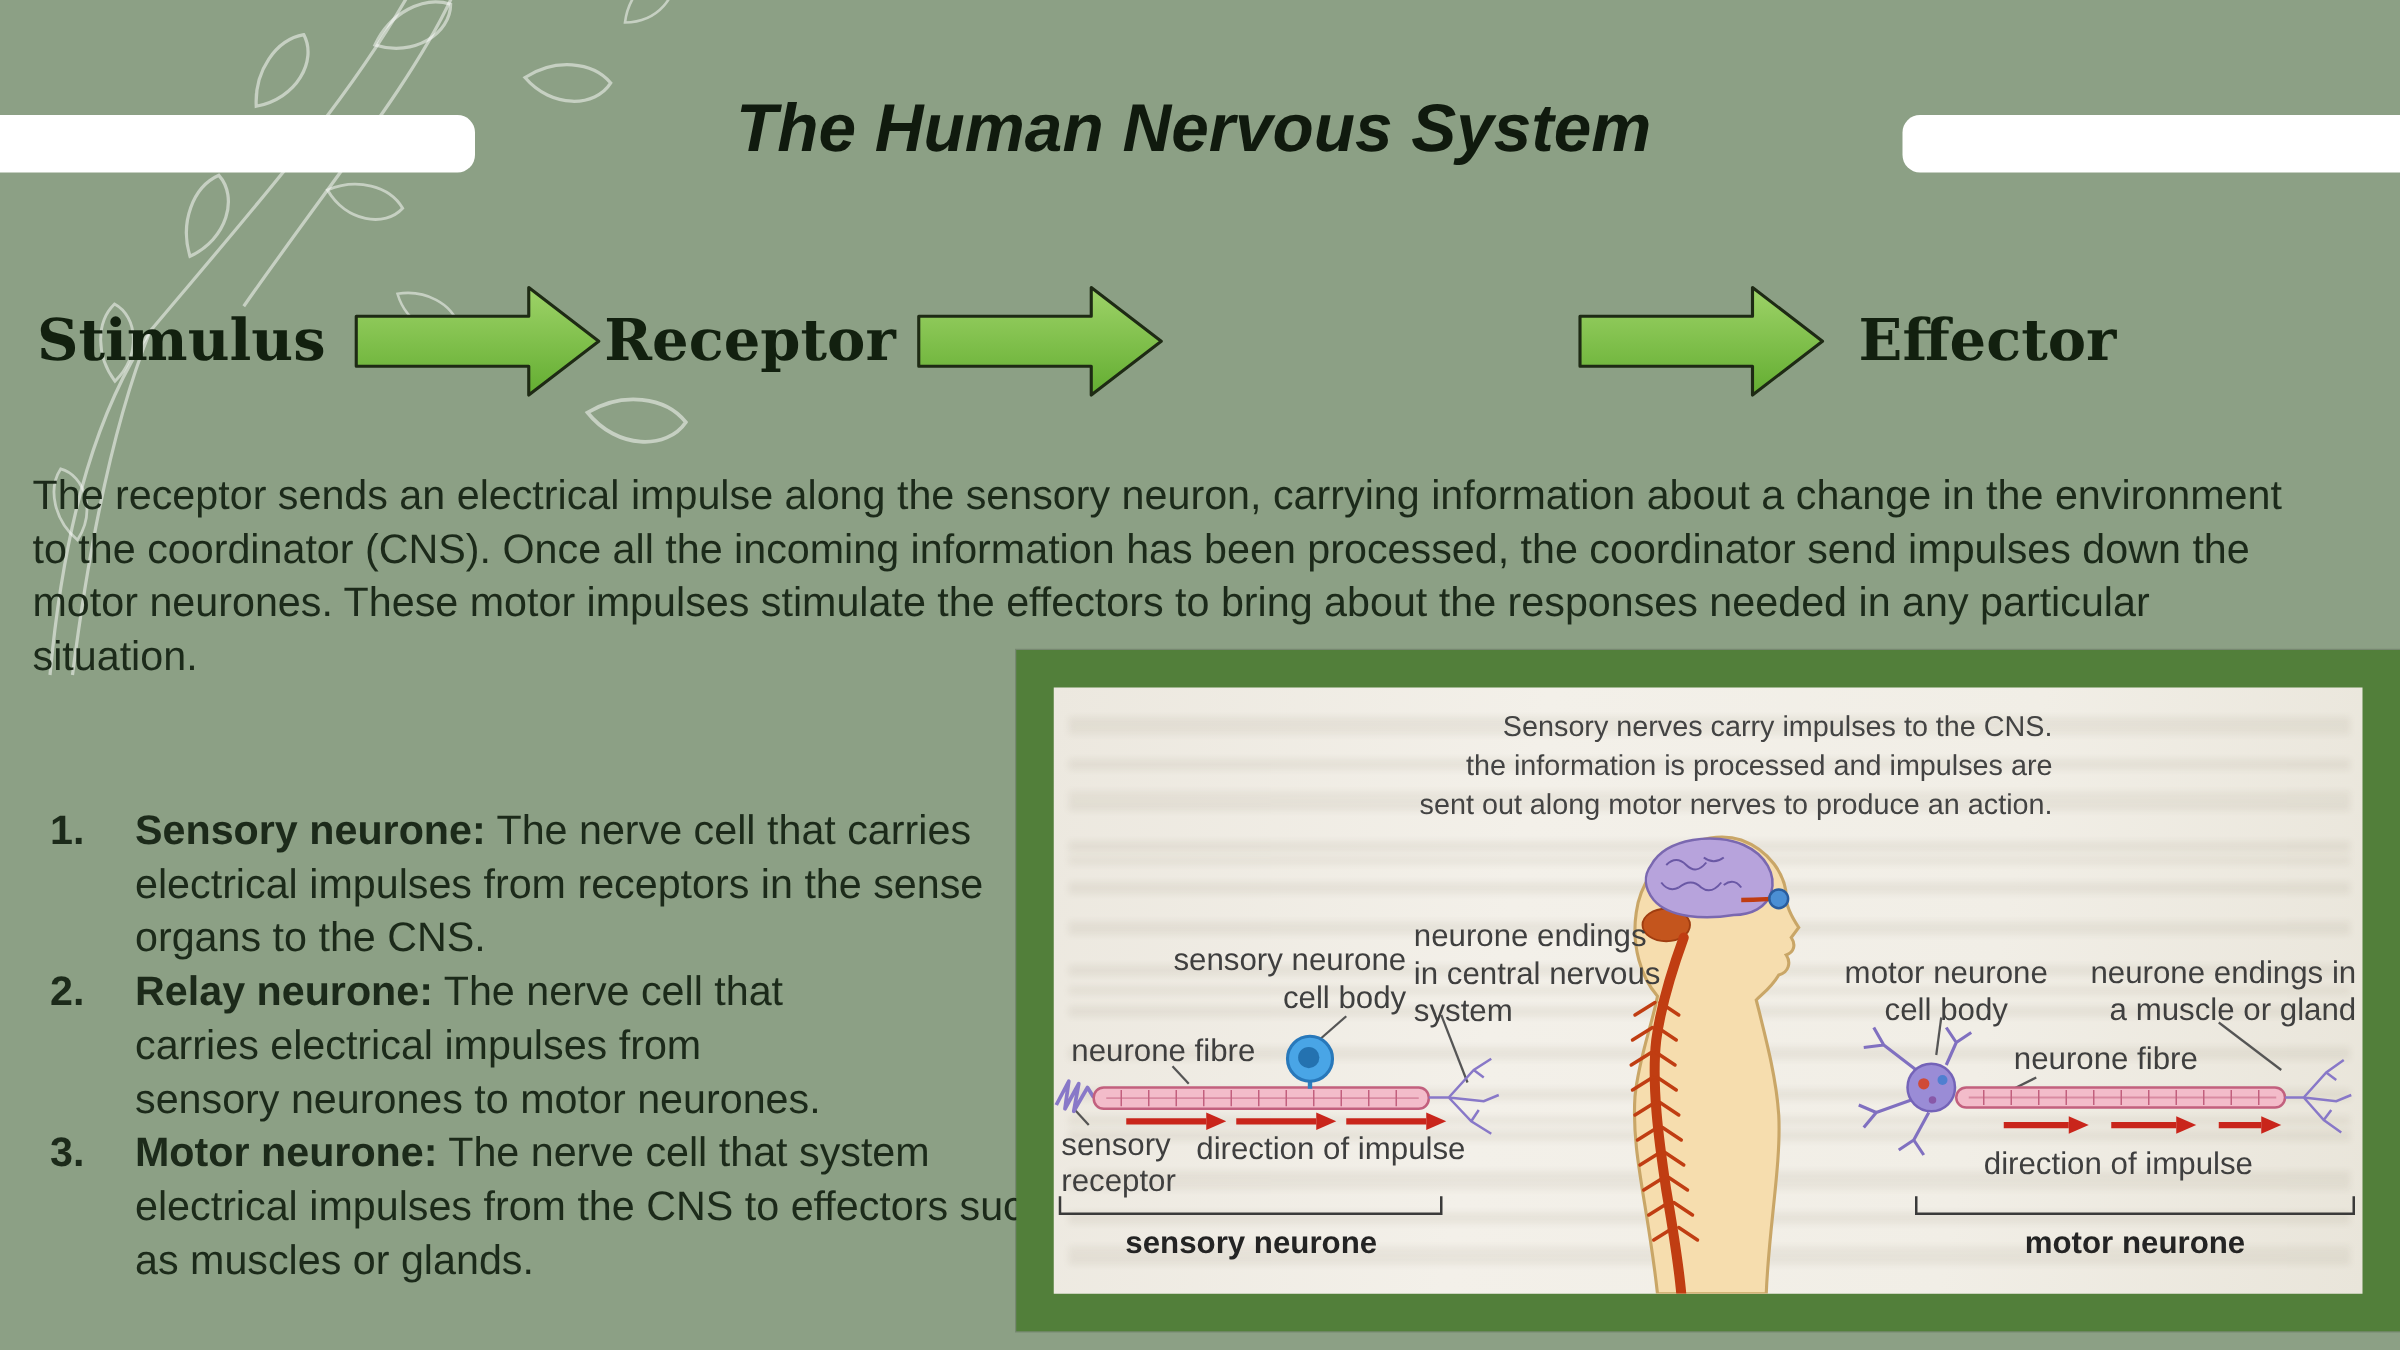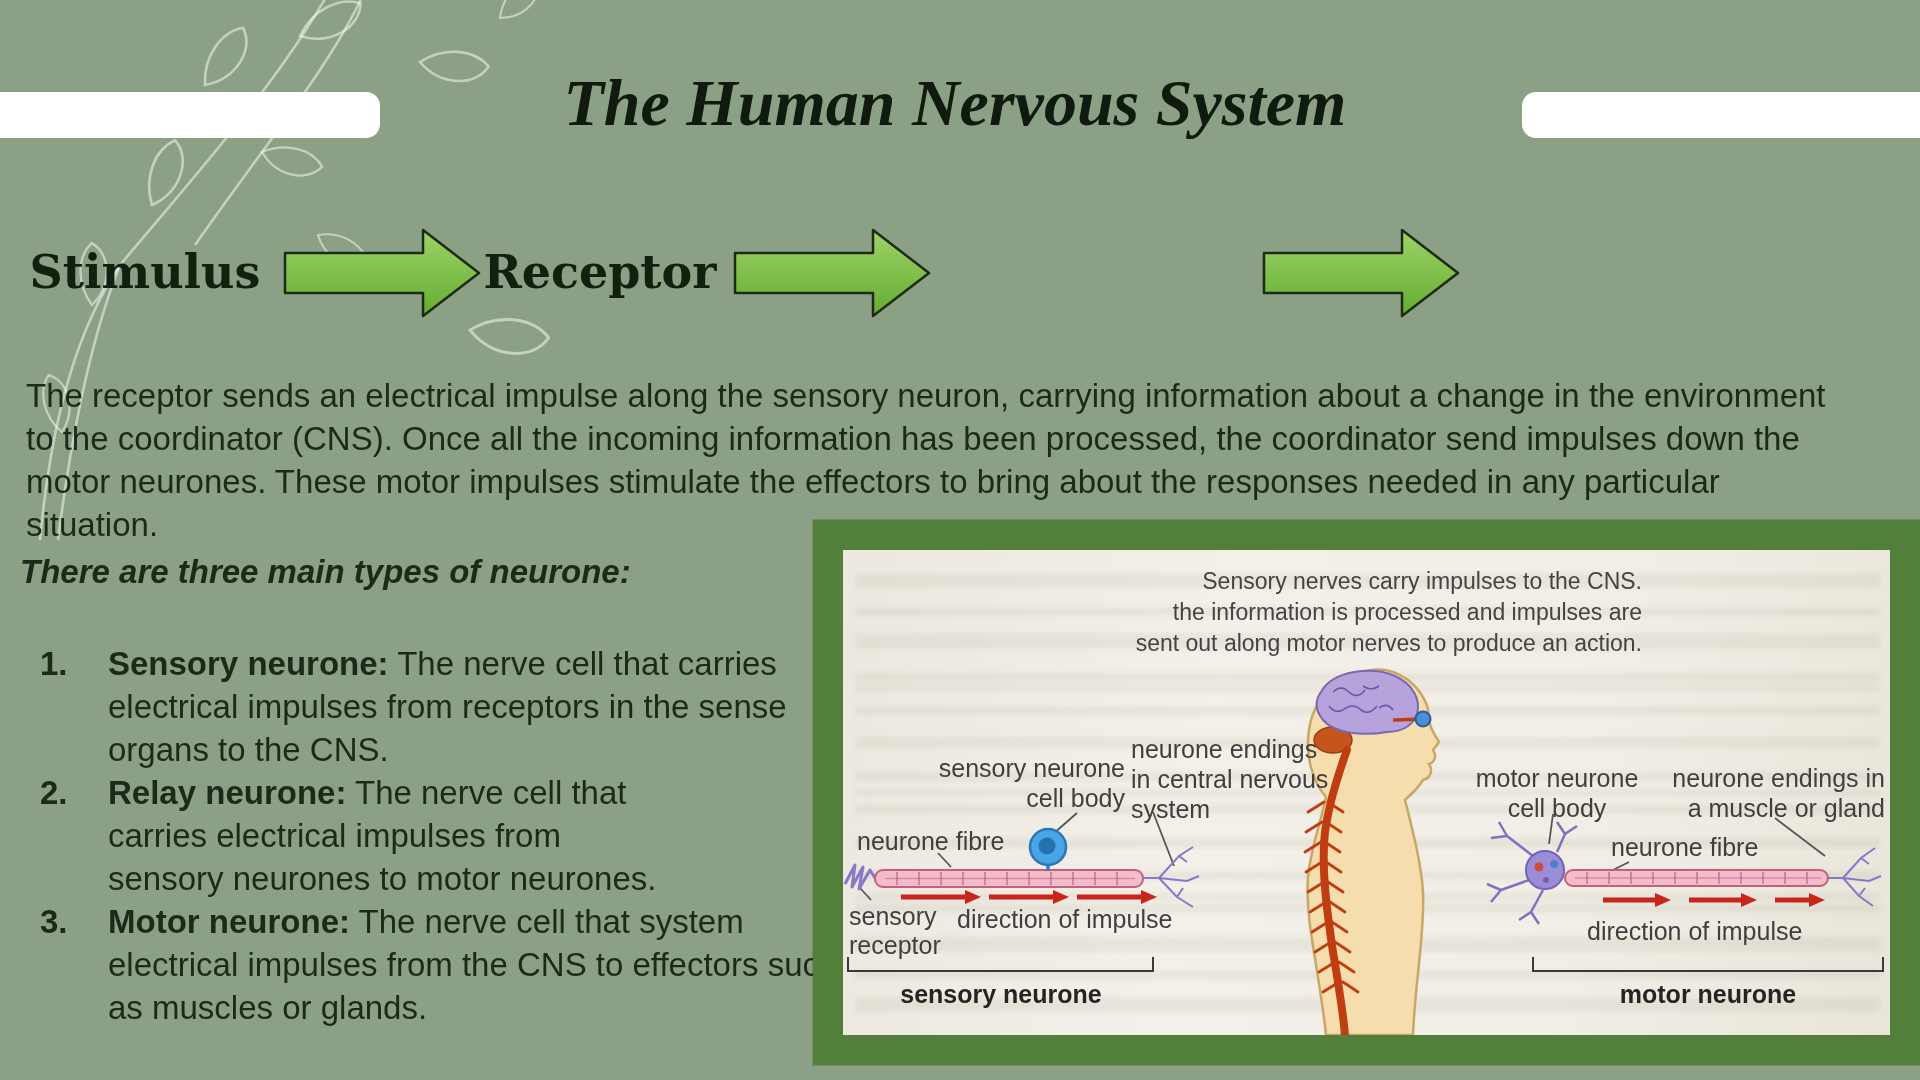--- a/index.html
+++ b/index.html
@@ -12,22 +12,22 @@
   .pre{white-space:pre-line;}
 
   
   #leafdec{position:absolute;left:0;top:0;pointer-events:none;}
 
   
   #barL{position:absolute;left:0;top:92px;width:380px;height:46px;background:#ffffff;border-radius:0 14px 14px 0;}
   #barR{position:absolute;left:1522px;top:92px;width:398px;height:46px;background:#ffffff;border-radius:14px 0 0 14px;}
   #title{
     position:absolute;left:380px;top:44px;width:1150px;height:120px;
-    font-family:Liberation Serif, serif;font-style:italic;font-weight:700;
-    font-size:66px;line-height:118px;text-align:center;color:#101a0e;
+    font-family:Liberation Sans, sans-serif;font-style:italic;font-weight:700;
+    font-size:54px;line-height:118px;text-align:center;color:#101a0e;
   }
 
   
   .flowWord{position:absolute;top:244px;font-family:"DejaVu Serif",serif;font-weight:700;font-size:46px;line-height:56px;text-align:center;color:#12200f;}
   #fStim{left:20px;width:250px;}
   #fRec{left:480px;width:240px;}
   #fCoord{left:935px;width:330px;top:206px;line-height:53px;}
   #fEff{left:1470px;width:240px;}
   .flowArrow{position:absolute;top:226px;width:200px;height:94px;}
   #fArr1{left:283px;} #fArr2{left:733px;} #fArr3{left:1262px;}
@@ -103,26 +103,26 @@
   <svg id="fArr1" class="flowArrow" viewBox="0 0 200 94">
     <polygon points="2,27 140,27 140,4 196,47 140,90 140,67 2,67" fill="url(#arrowGrad)" stroke="#1e2a14" stroke-width="2.5" stroke-linejoin="round"></polygon>
   </svg>
   <div id="fRec" class="flowWord">Receptor</div>
   <svg id="fArr2" class="flowArrow" viewBox="0 0 200 94">
     <polygon points="2,27 140,27 140,4 196,47 140,90 140,67 2,67" fill="url(#arrowGrad)" stroke="#1e2a14" stroke-width="2.5" stroke-linejoin="round"></polygon>
   </svg>
   <svg id="fArr3" class="flowArrow" viewBox="0 0 200 94">
     <polygon points="2,27 140,27 140,4 196,47 140,90 140,67 2,67" fill="url(#arrowGrad)" stroke="#1e2a14" stroke-width="2.5" stroke-linejoin="round"></polygon>
   </svg>
+  <div id="fEff" class="flowWord">Effector</div>
 
   <div id="para" class="pre">The receptor sends an electrical impulse along the sensory neuron, carrying information about a change in the environment
 to the coordinator (CNS). Once all the incoming information has been processed, the coordinator send impulses down the
 motor neurones. These motor impulses stimulate the effectors to bring about the responses needed in any particular
 situation.</div>
-  <div id="subhead">There are three main types of neurone:</div>
 
   <div id="nlist">
     <div class="nitem">
       <span class="nnum">1.</span><span class="nterm">Sensory neurone:</span><span class="pre"> The nerve cell that carries
 electrical impulses from receptors in the sense
 organs to the CNS.</span>
     </div>
     <div class="nitem">
       <span class="nnum">2.</span><span class="nterm">Relay neurone:</span><span class="pre"> The nerve cell that
 carries electrical impulses from

